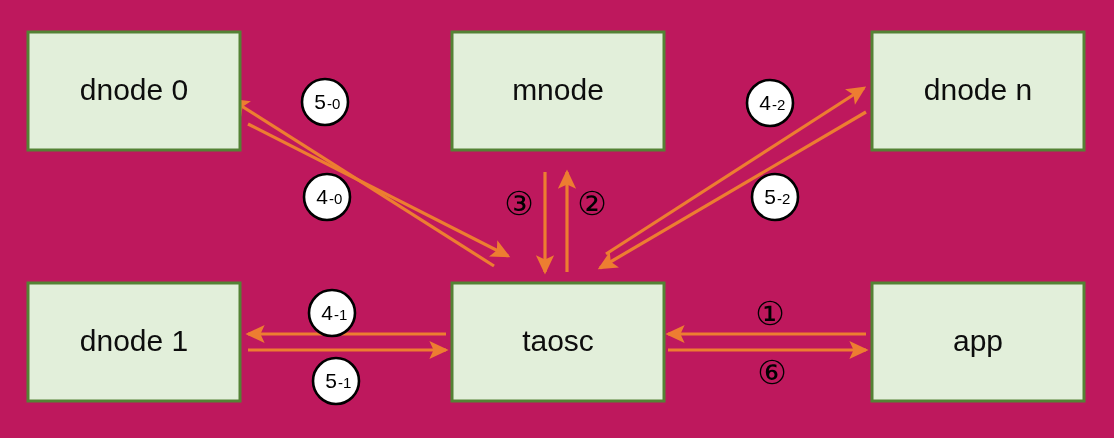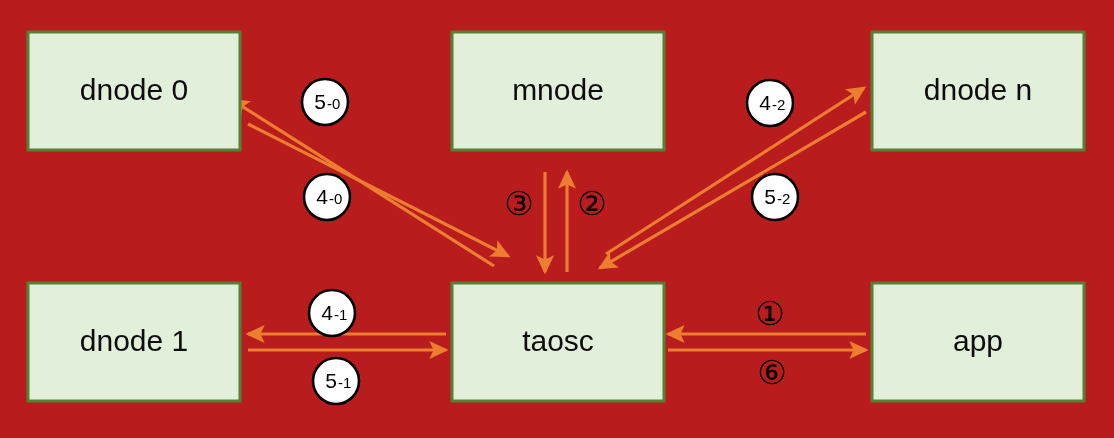--- a/index.html
+++ b/index.html
@@ -10,21 +10,21 @@
   body {
     width: 1114px;
     height: 438px;
     font-family: "Liberation Sans", sans-serif;
     overflow: hidden;
   }
   #diagram-root {
     position: relative;
     width: 1114px;
     height: 438px;
-    background: #b91c1c;
+    background: #be185d;
   }
   svg#diagram-canvas {
     position: absolute;
     top: 0;
     left: 0;
     width: 1114px;
     height: 438px;
     display: block;
   }
   .node-box {

